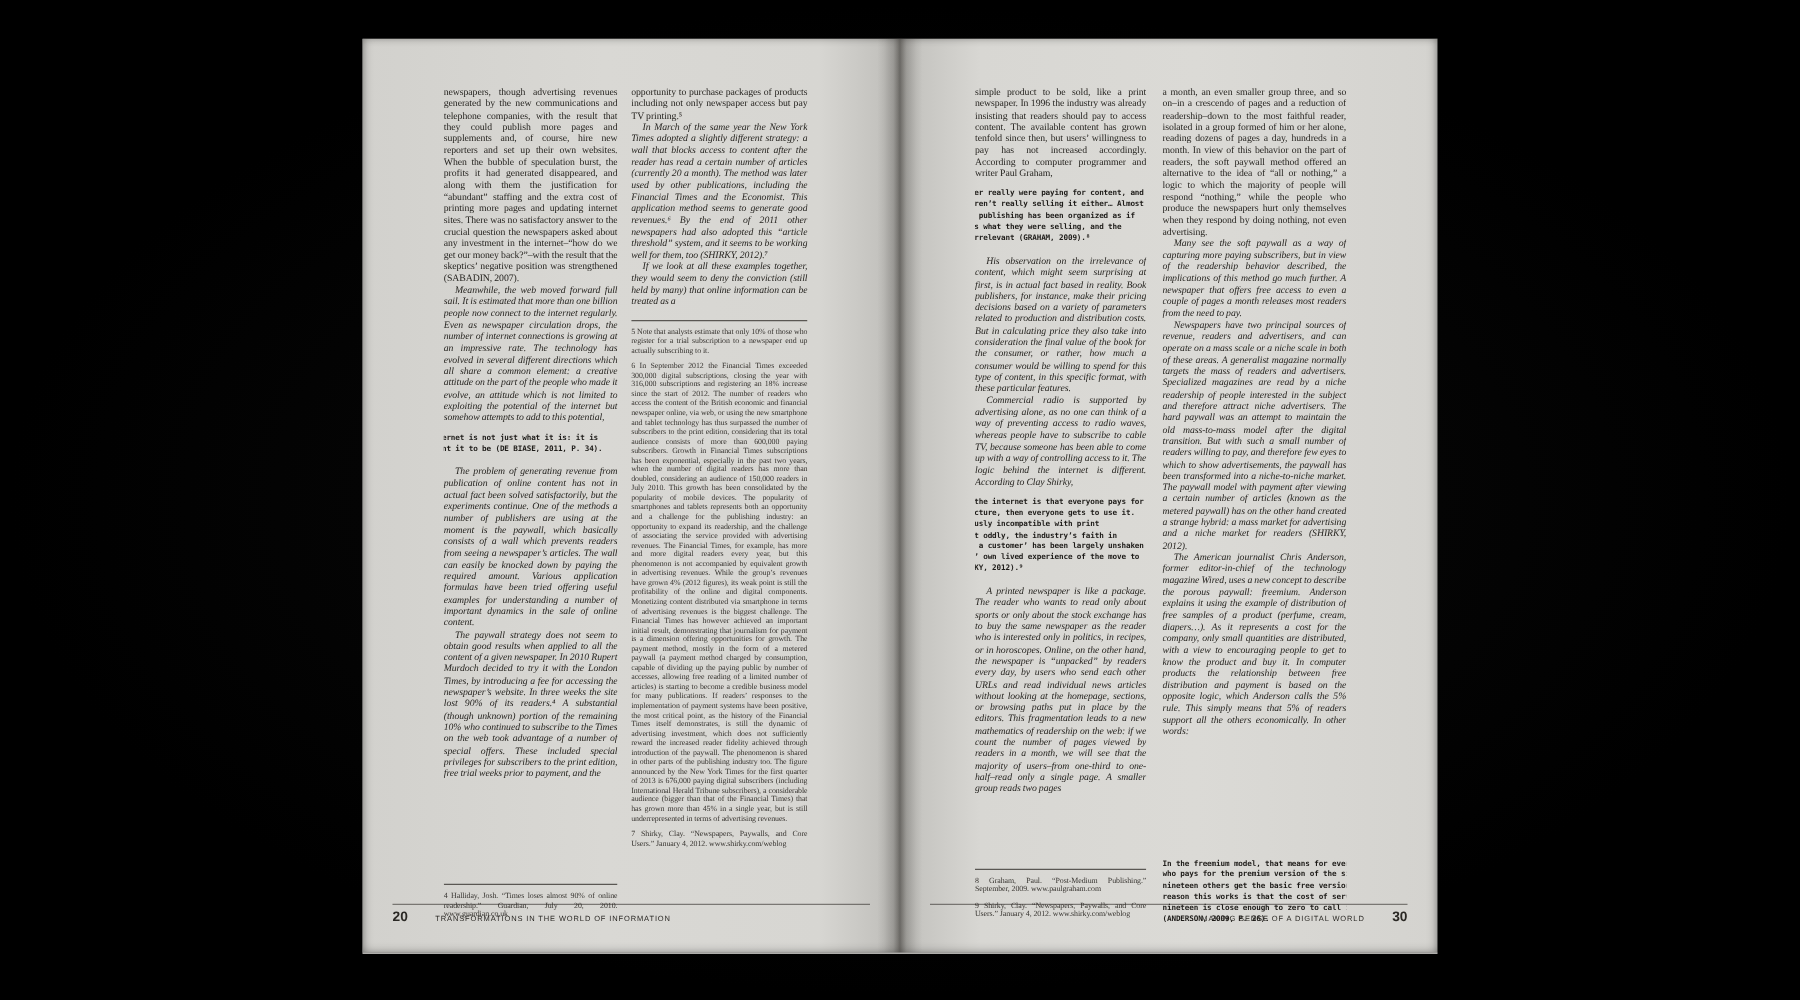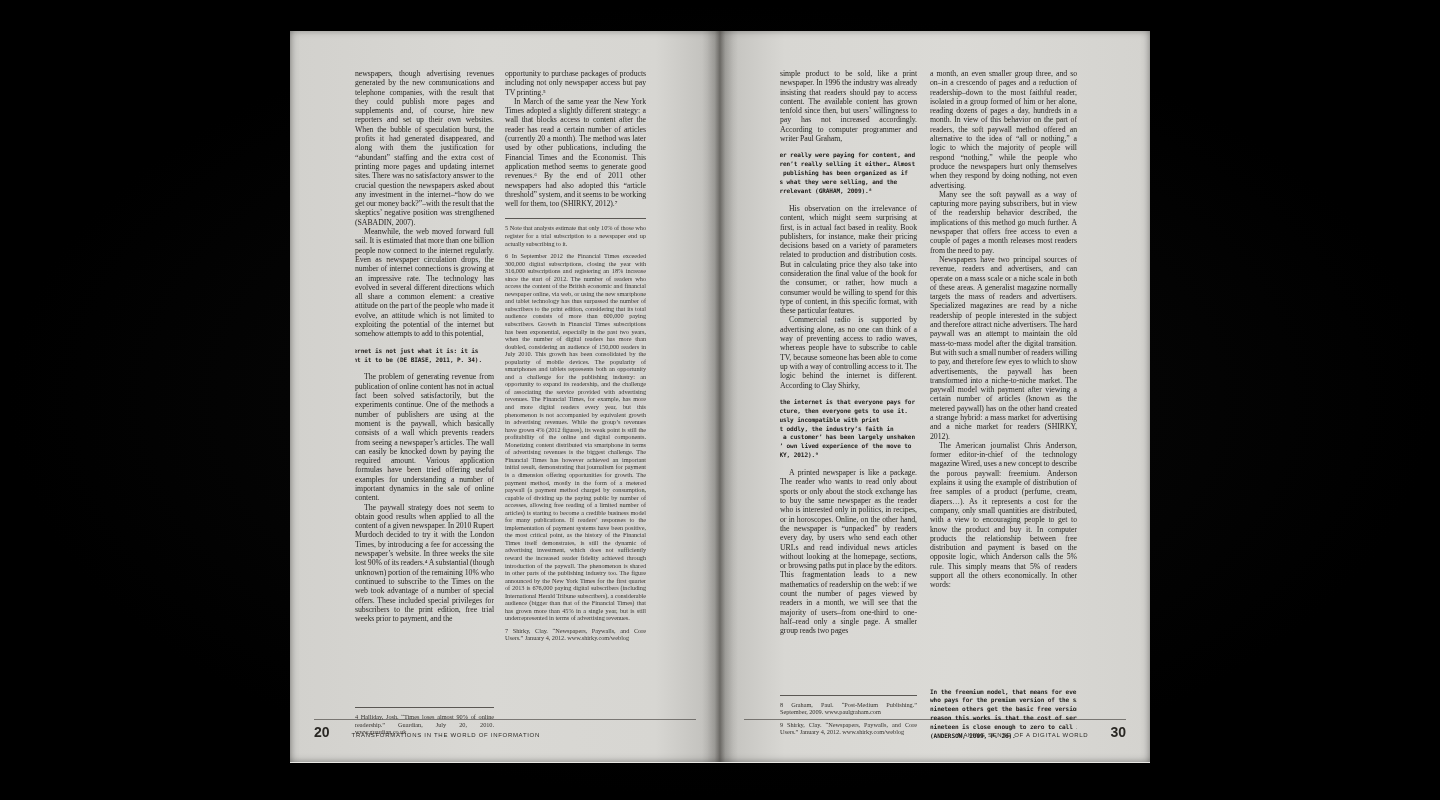--- a/index.html
+++ b/index.html
@@ -23,41 +23,41 @@
   #l-col1 { left:65px;  width:139px; height:672px; }
   #l-col2 { left:215px; width:141px; height:672px; }
   #r-col1 { left:60px;  width:137px; height:672px;justify-content:space-between; }
   #r-col2 { left:210px; width:147px; height:672px; }
   .colbody { flex:1 1 auto; overflow:hidden; }
   .coltail { flex:0 0 auto; }
   p.para {
     margin:0; font-family:"Liberation Serif", serif; font-size:7.8px; line-height:9.3px;
     color:#262420; text-align:justify; letter-spacing:-0.05px; word-spacing:-0.2px;
   }
-  p.indent { text-indent:9px; }
+  p.indent { text-indent:9px;font-style:italic; }
   .quote {
     font-family:"DejaVu Sans Mono", monospace; font-weight:bold; font-size:6.1px; line-height:8.9px;
     color:#1d1b18; margin:8px 0; text-align:left; letter-spacing:-0.1px;
   }
   .hang55 { margin-left:-55px; width:194px; }
   .hang47 { margin-left:-47px; width:184px; }
   .wideR  { width:185px; margin:9px 0 0 0; }
   .fnrule { border:0; border-top:1px solid #5a5753; margin:10px 0 5px; width:100%; height:0; }
   .footnote {
     font-family:"Liberation Serif", serif; font-size:6.3px; line-height:7.55px;
     color:#36332f; text-align:justify; margin:0 0 5px; letter-spacing:-0.05px;
   }
   .page-footer {
     position:absolute; left:24px; right:24px; bottom:22px;
     border-top:1px solid rgba(45,42,38,0.55); padding-top:4px;
     display:flex; align-items:baseline; gap:22px;
     font-family:"Liberation Sans", sans-serif; color:#2a2824;
   }
   .page-footer.fright { justify-content:flex-end; }
-  .pf-num { font-size:14px; font-weight:bold; }
+  .pf-num { font-size:11px; font-weight:bold; }
   .pf-title { font-size:6px; letter-spacing:0.7px; }
 </style>
 </head>
 <body>
 
 <div class="stage">
   <div class="spread">
 
     <div class="page pleft">
       <div class="col" id="l-col1">
@@ -71,20 +71,21 @@
         <div class="coltail">
           <div class="fnrule"></div>
           <p class="footnote">4    Halliday, Josh. “Times loses almost 90% of online readership.” Guardian, July 20, 2010. www.guardian.co.uk</p>
         </div>
       </div>
 
       <div class="col" id="l-col2">
         <div class="colbody">
           <p class="para">opportunity to purchase packages of products including not only newspaper access but pay TV printing.⁵</p>
           <p class="para indent">In March of the same year the New York Times adopted a slightly different strategy: a wall that blocks access to content after the reader has read a certain number of articles (currently 20 a month). The method was later used by other publications, including the Financial Times and the Economist. This application method seems to generate good revenues.⁶ By the end of 2011 other newspapers had also adopted this “article threshold” system, and it seems to be working well for them, too (SHIRKY, 2012).⁷</p>
+          <p class="para indent">If we look at all these examples together, they would seem to deny the conviction (still held by many) that online information can be treated as a</p>
           <div class="fnrule"></div>
           <p class="footnote">5    Note that analysts estimate that only 10% of those who register for a trial subscription to a newspaper end up actually subscribing to it.</p>
           <p class="footnote">6    In September 2012 the Financial Times exceeded 300,000 digital subscriptions, closing the year with 316,000 subscriptions and registering an 18% increase since the start of 2012. The number of readers who access the content of the British economic and financial newspaper online, via web, or using the new smartphone and tablet technology has thus surpassed the number of subscribers to the print edition, considering that its total audience consists of more than 600,000 paying subscribers. Growth in Financial Times subscriptions has been exponential, especially in the past two years, when the number of digital readers has more than doubled, considering an audience of 150,000 readers in July 2010. This growth has been consolidated by the popularity of mobile devices. The popularity of smartphones and tablets represents both an opportunity and a challenge for the publishing industry: an opportunity to expand its readership, and the challenge of associating the service provided with advertising revenues. The Financial Times, for example, has more and more digital readers every year, but this phenomenon is not accompanied by equivalent growth in advertising revenues. While the group’s revenues have grown 4% (2012 figures), its weak point is still the profitability of the online and digital components. Monetizing content distributed via smartphone in terms of advertising revenues is the biggest challenge. The Financial Times has however achieved an important initial result, demonstrating that journalism for payment is a dimension offering opportunities for growth. The payment method, mostly in the form of a metered paywall (a payment method charged by consumption, capable of dividing up the paying public by number of accesses, allowing free reading of a limited number of articles) is starting to become a credible business model for many publications. If readers’ responses to the implementation of payment systems have been positive, the most critical point, as the history of the Financial Times itself demonstrates, is still the dynamic of advertising investment, which does not sufficiently reward the increased reader fidelity achieved through introduction of the paywall. The phenomenon is shared in other parts of the publishing industry too. The figure announced by the New York Times for the first quarter of 2013 is 676,000 paying digital subscribers (including International Herald Tribune subscribers), a considerable audience (bigger than that of the Financial Times) that has grown more than 45% in a single year, but is still underrepresented in terms of advertising revenues.</p>
           <p class="footnote">7    Shirky, Clay. “Newspapers, Paywalls, and Core Users.” January 4, 2012. www.shirky.com/weblog</p>
         </div>
       </div>
 
       <div class="page-footer">
         <span class="pf-num">20</span>
         <span class="pf-title">TRANSFORMATIONS IN THE WORLD OF INFORMATION</span>

